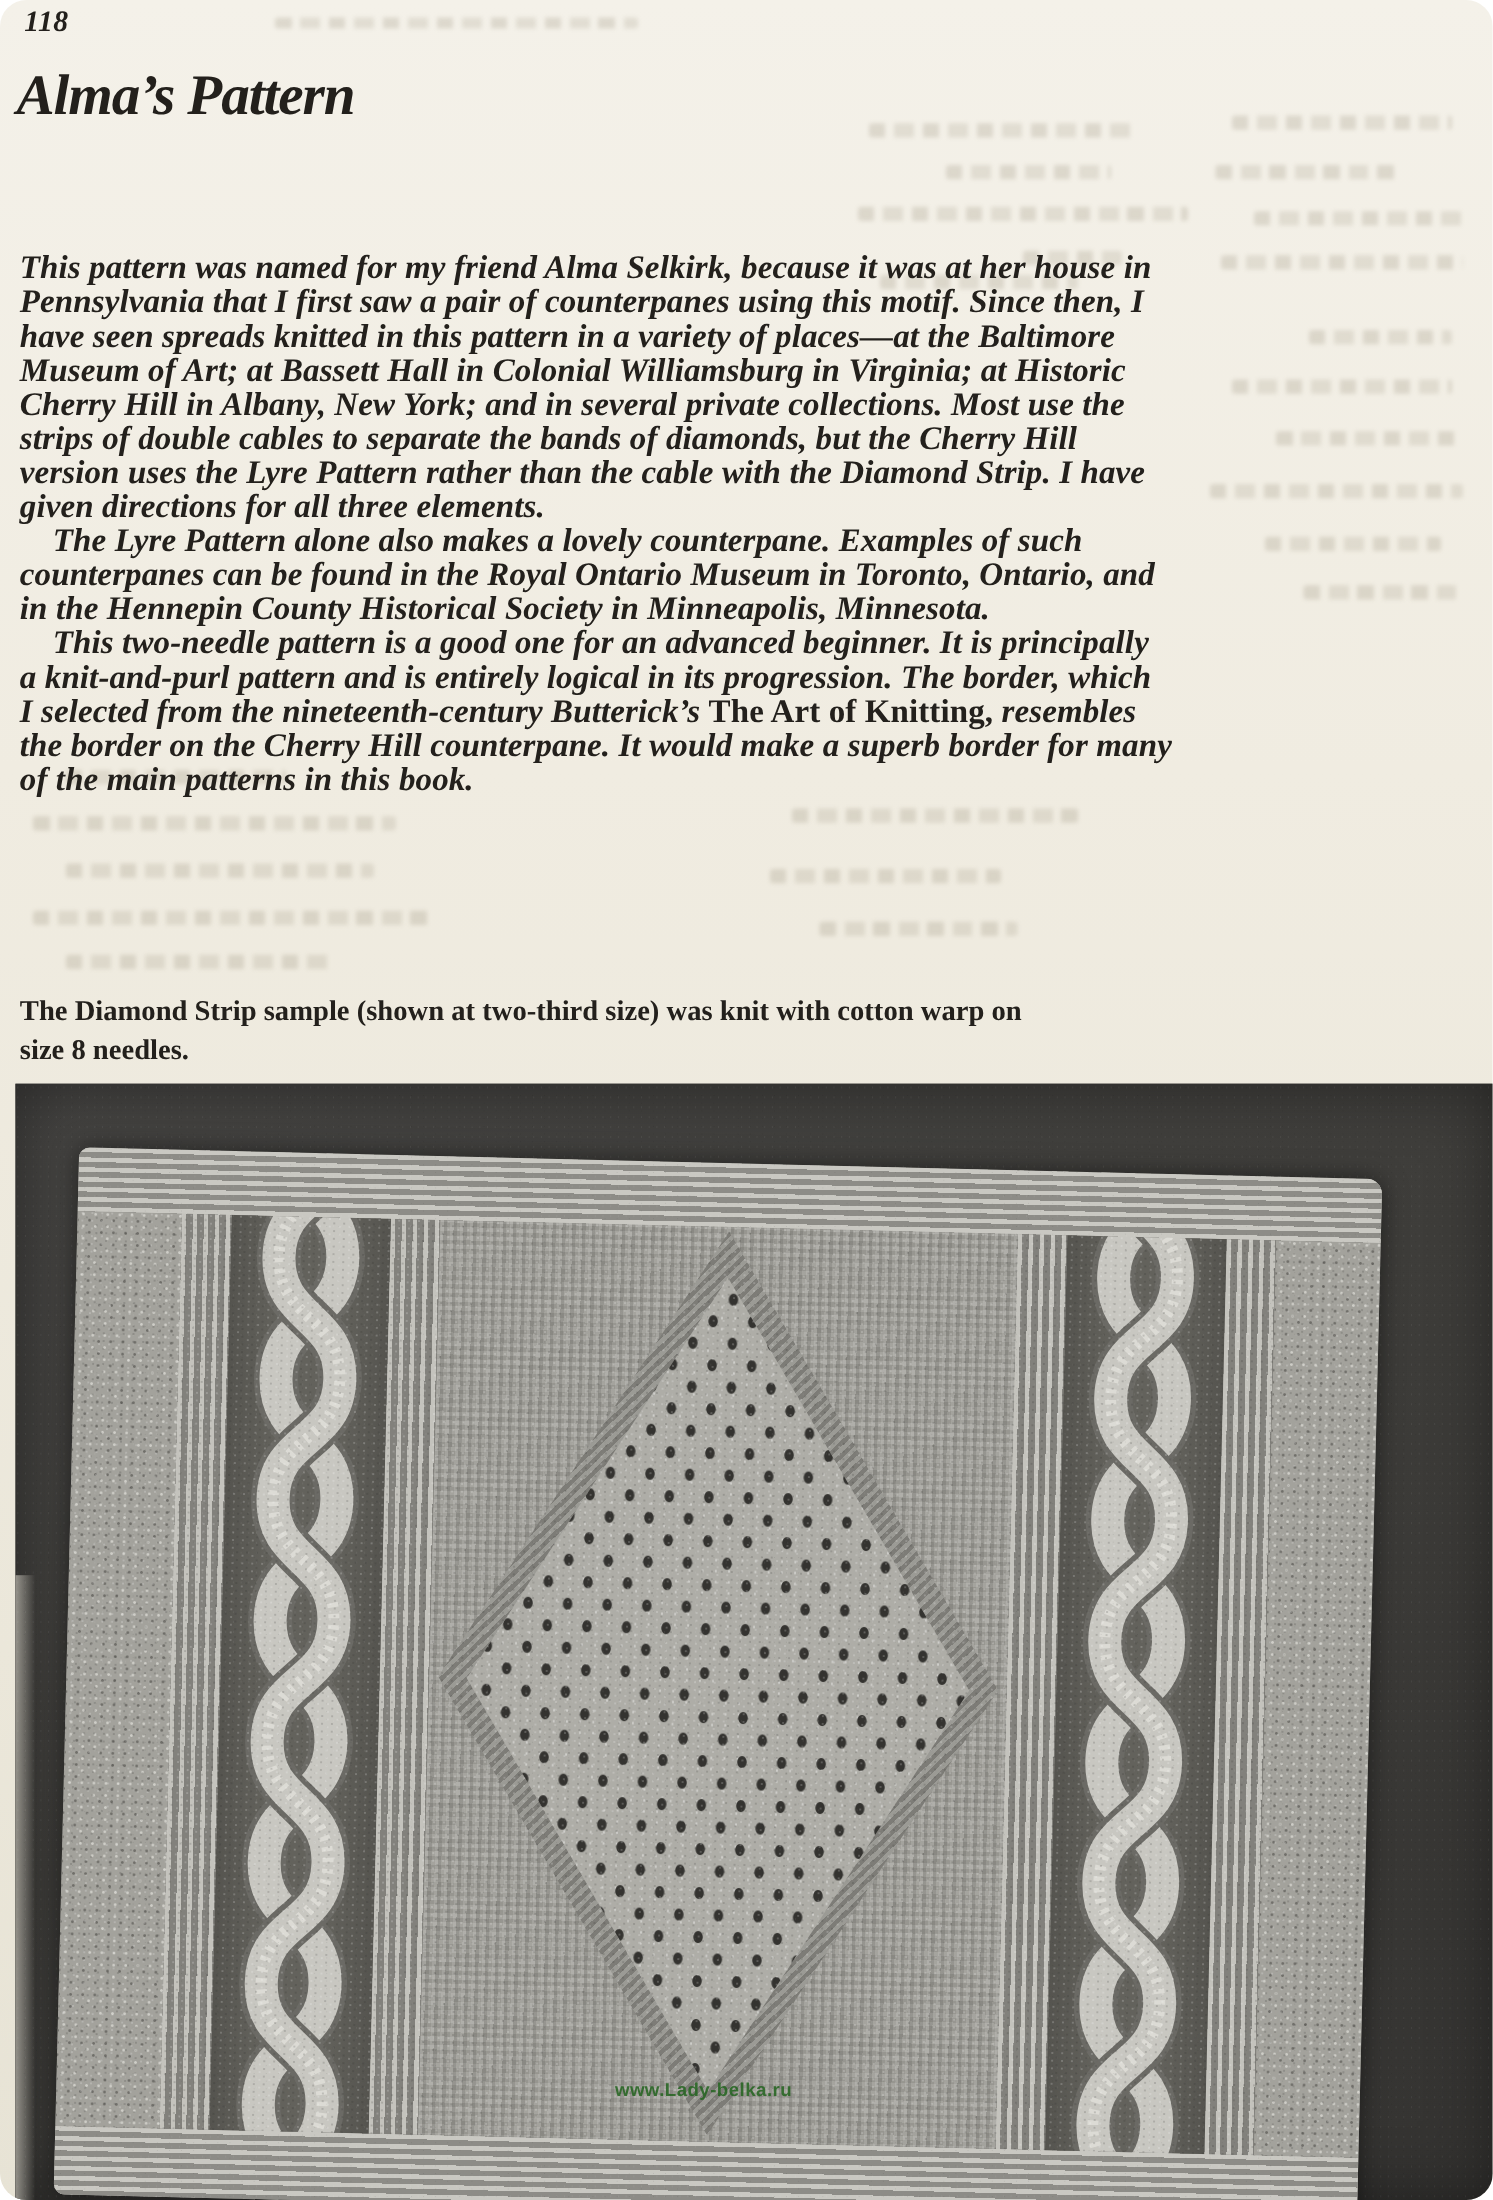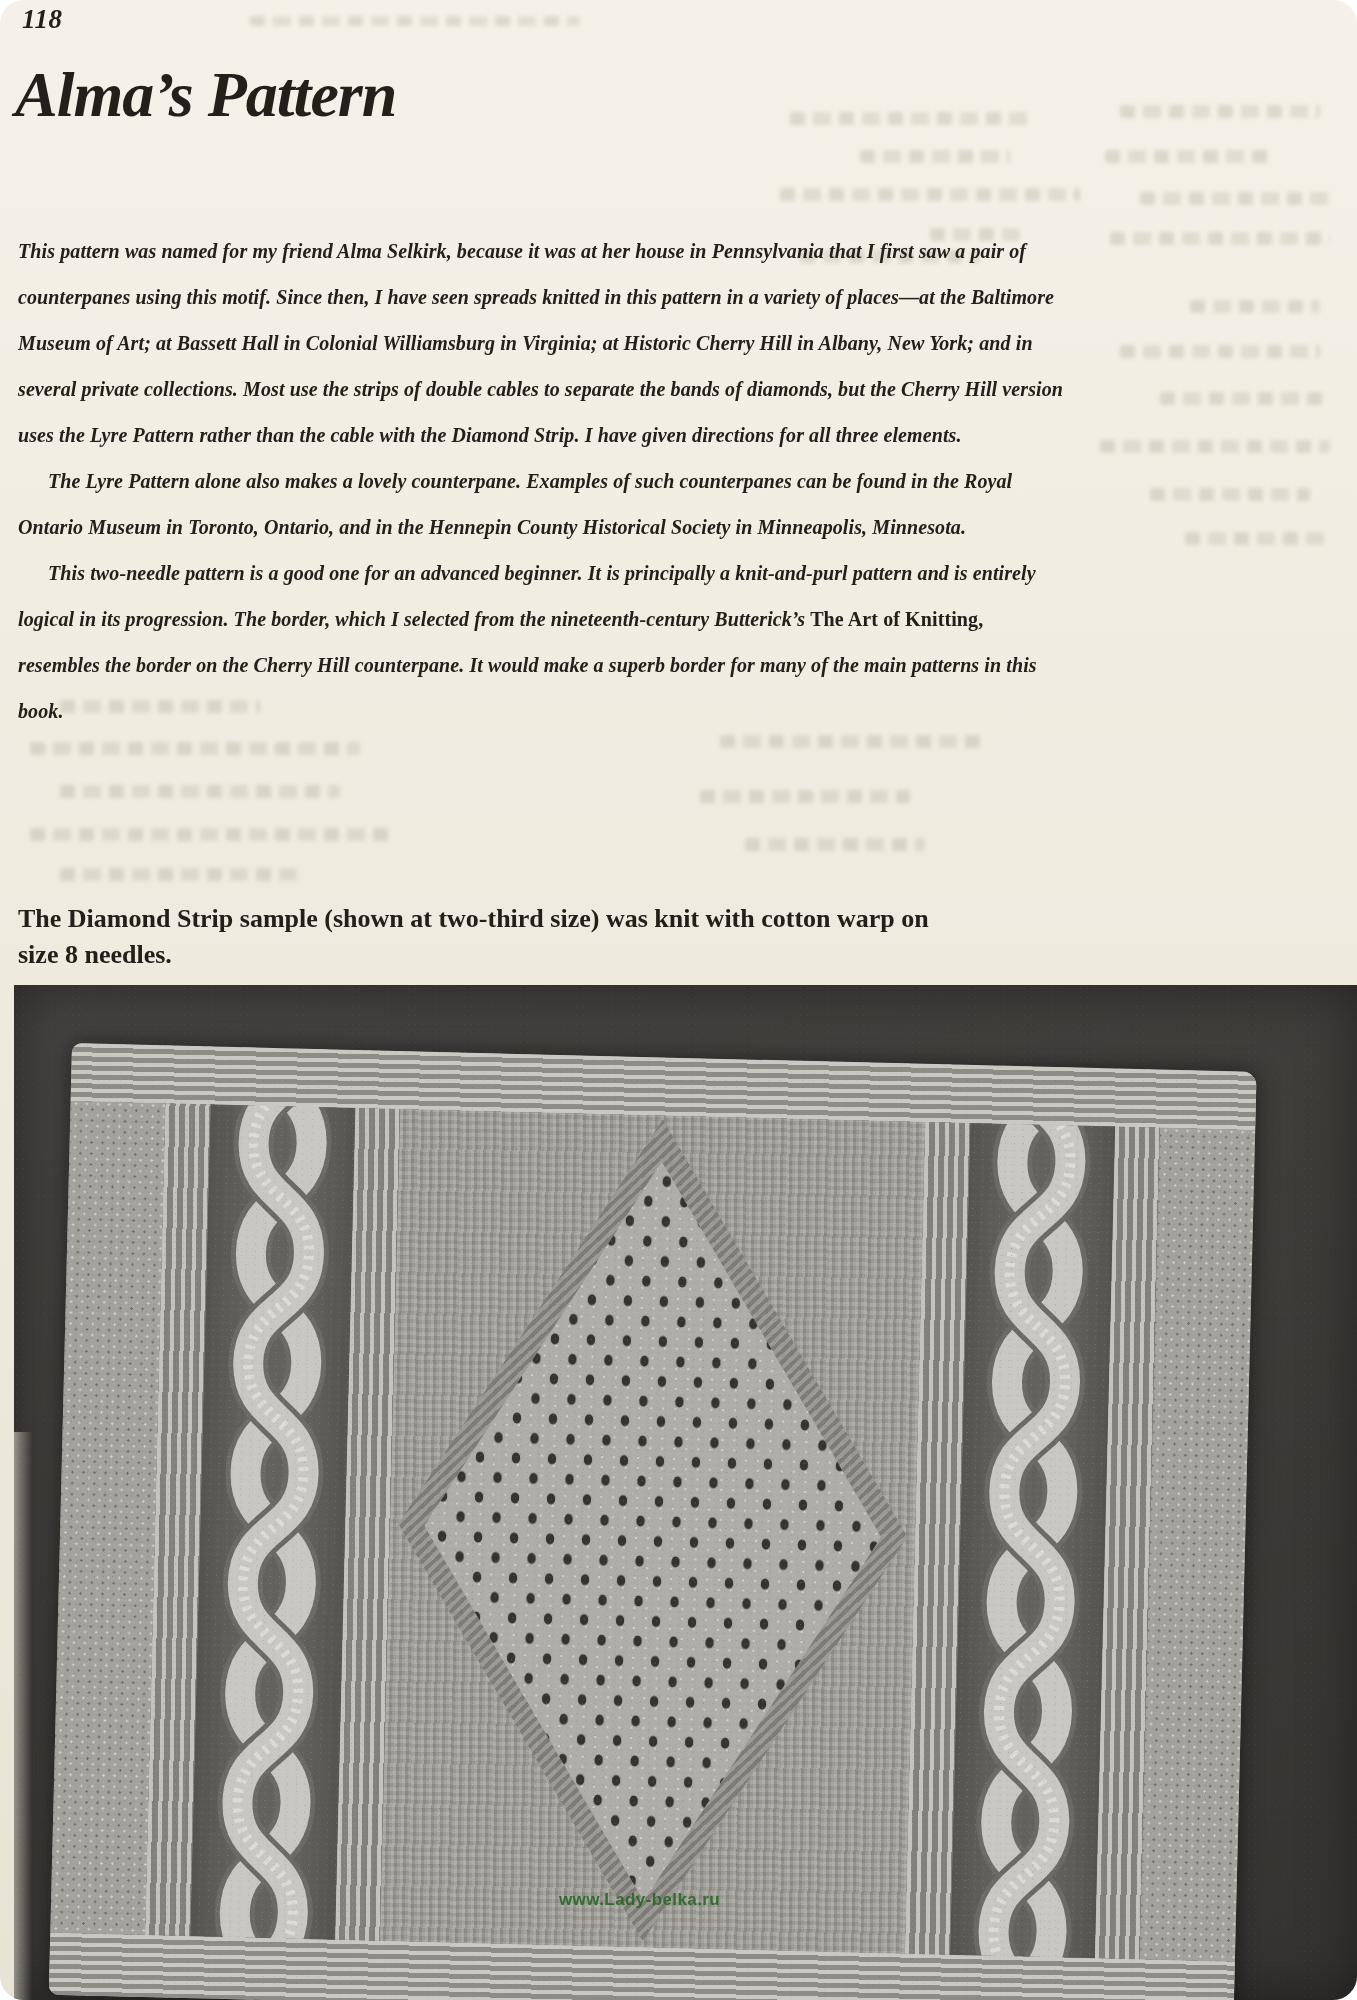--- a/index.html
+++ b/index.html
@@ -8,26 +8,26 @@
     background:linear-gradient(180deg,#f4f1e9 0%,#f0ece1 35%,#ebe7da 75%,#e7e3d5 100%);
     font-family:"Liberation Serif", serif; color:#23201c;border-radius:24px;
   }
   
   .pagenum{
     position:absolute; left:22px; top:4px;
     font-size:27px; font-weight:bold; font-style:italic; letter-spacing:.5px;
   }
   .title{
     position:absolute; left:15px; top:58px;
-    font-size:64px; font-weight:bold; font-style:italic; letter-spacing:-1px;
+    font-size:52px; font-weight:bold; font-style:italic; letter-spacing:-1px;
   }
   .bodytext{
     position:absolute; left:18px; top:228px; width:1048px;
-    font-size:20px; font-weight:bold; font-style:italic;
-    line-height:46px; letter-spacing:.1px;
+    font-size:30px; font-weight:bold; font-style:italic;
+    line-height:31px; letter-spacing:.1px;
   }
   .bodytext p{margin:0;}
   .bodytext p.indent{text-indent:30px;}
   .book-title{font-style:normal;}
   .caption{
     position:absolute; left:18px; top:901px; width:985px;
     font-size:26px; font-weight:bold; font-style:normal; line-height:36px;
   }
   
   .ghost{

